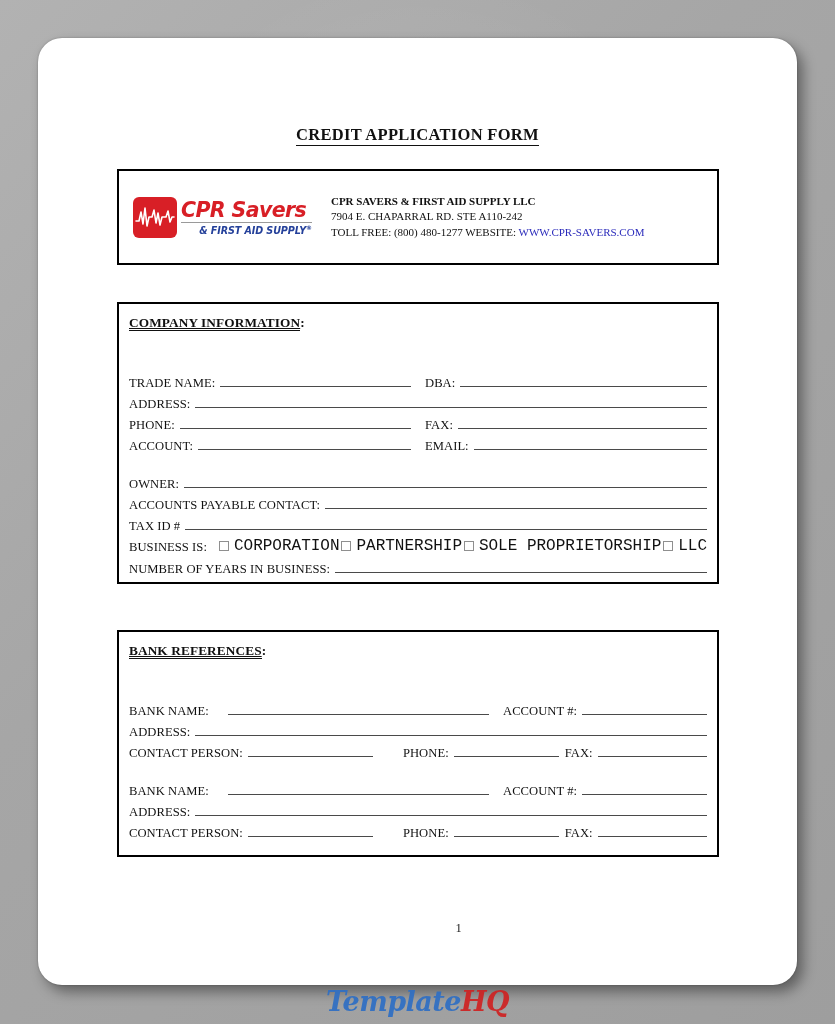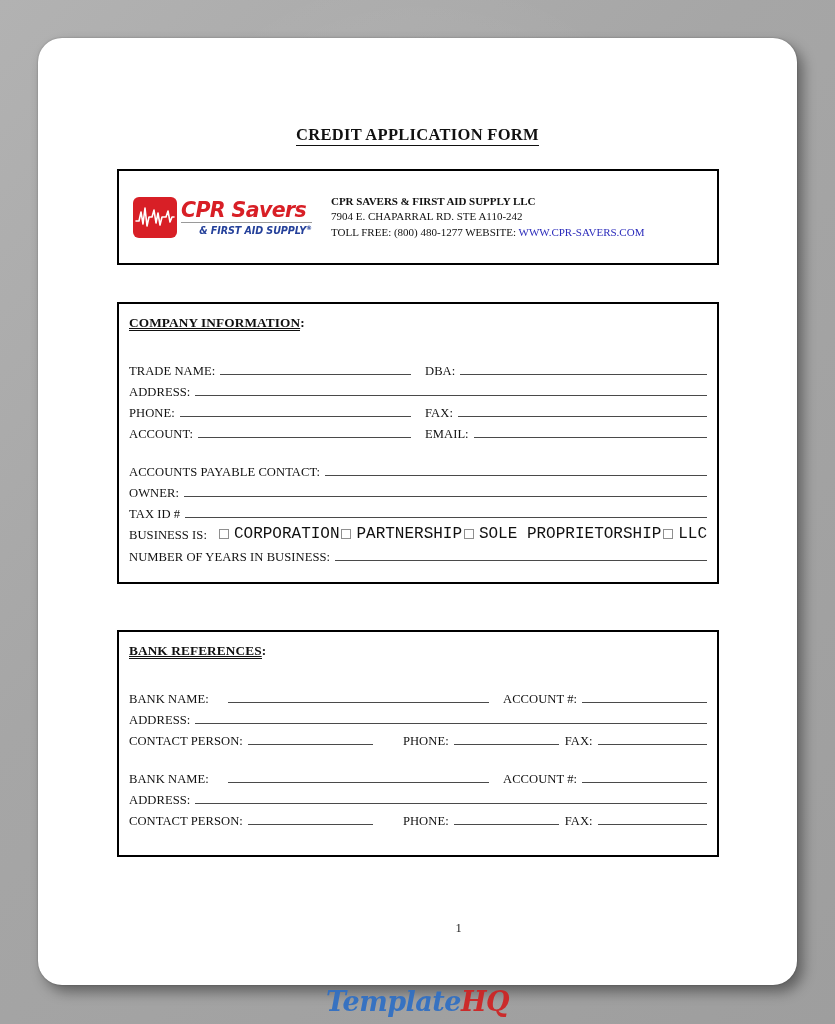--- a/index.html
+++ b/index.html
@@ -159,21 +159,21 @@
   .section-heading span.u {
     border-bottom: 1.5px solid #111;
     text-decoration: underline;
   }
 
   
   .rows {
     position: absolute;
     left: 10px;
     right: 10px;
-    top: 47px;
+    top: 59px;
   }
   .row {
     display: flex;
     align-items: baseline;
     height: 21px;
     white-space: nowrap;
   }
   .lbl {
     font-size: 12.6px;
     color: #111;
@@ -323,26 +323,26 @@
         <div class="gap"></div>
         <div class="seg seg-half">
           <span class="lbl">EMAIL:</span>
           <span class="line"></span>
         </div>
       </div>
 
       <div class="spacer-md"></div>
 
       <div class="row">
+        <span class="lbl">OWNER:</span>
+        <span class="line"></span>
+      </div>
+
+      <div class="row">
         <span class="lbl">ACCOUNTS PAYABLE CONTACT:</span>
-        <span class="line"></span>
-      </div>
-
-      <div class="row">
-        <span class="lbl">OWNER:</span>
         <span class="line"></span>
       </div>
 
       <div class="row">
         <span class="lbl">TAX ID #</span>
         <span class="line"></span>
       </div>
 
       <div class="cbrow">
         <span class="lbl" style="margin-right:12px;">BUSINESS IS:</span>

